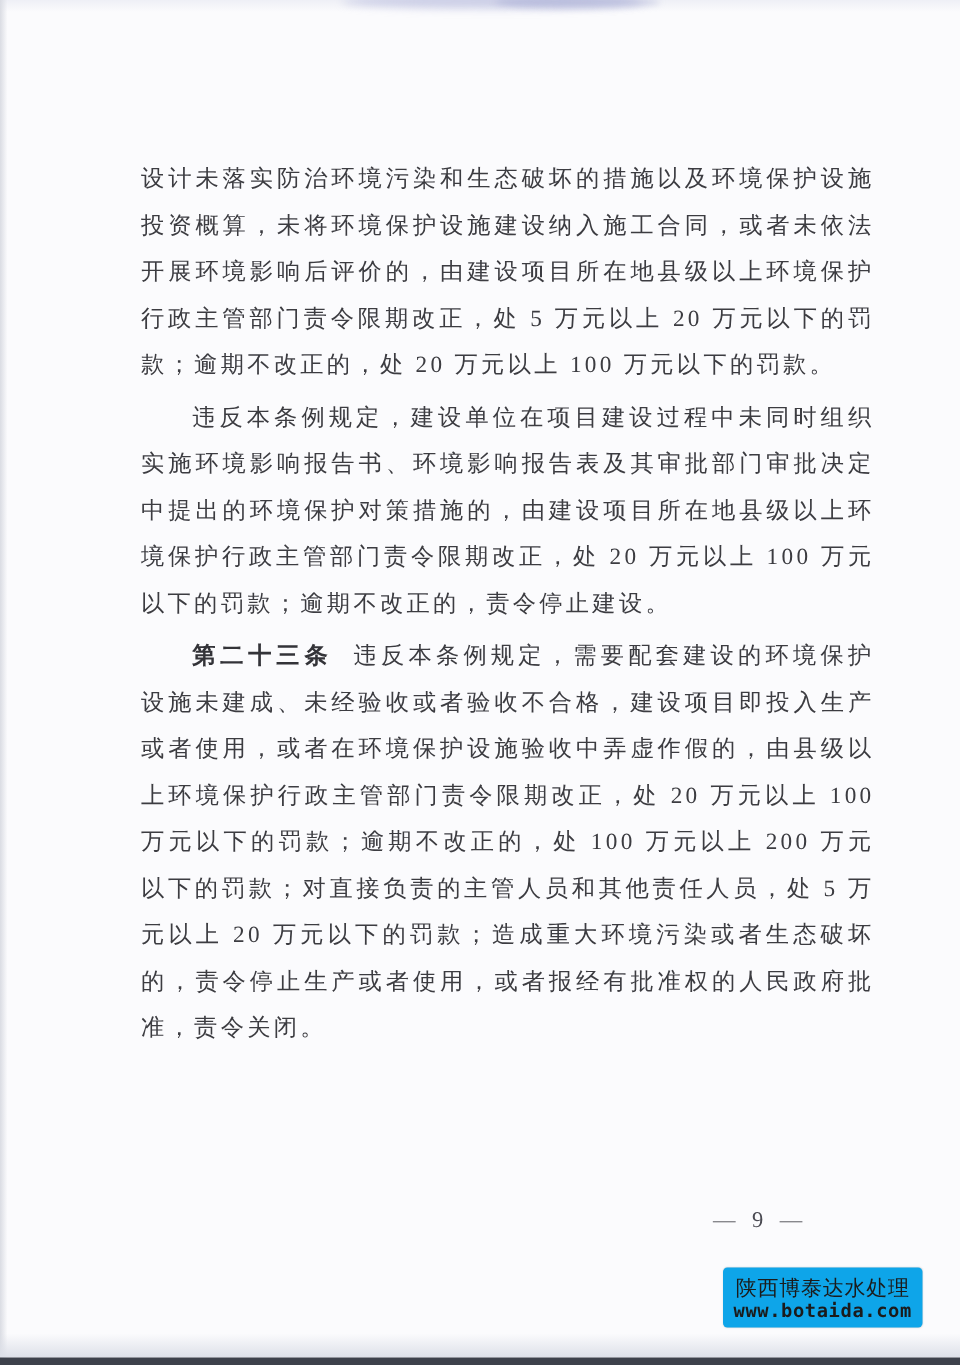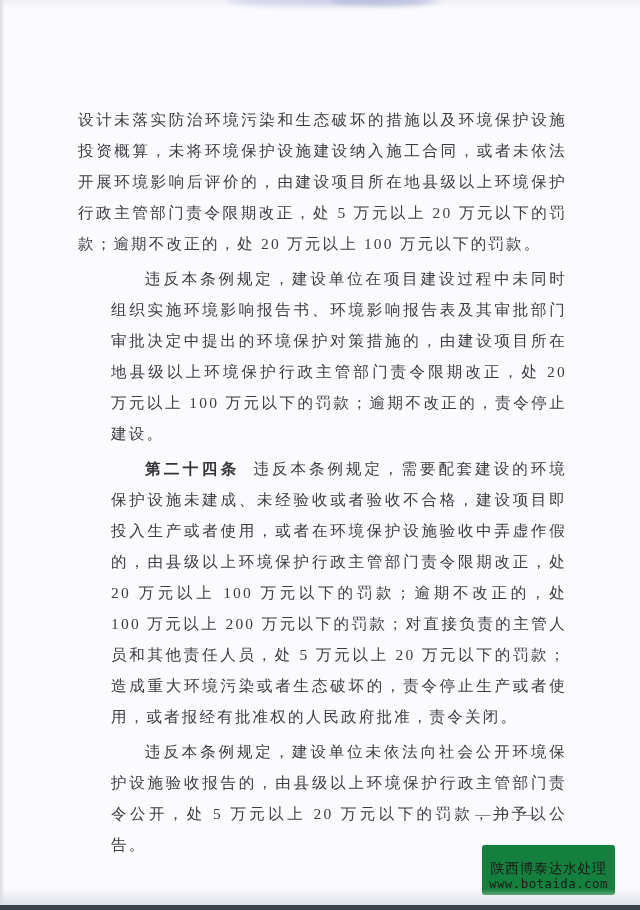--- a/index.html
+++ b/index.html
@@ -41,31 +41,31 @@
     position: absolute; left: 0; bottom: 5px; width: 100%; height: 16px;
     background: linear-gradient(to bottom, rgba(221,224,233,0), #dde0e8);
   }
   .bottom-bar {
     position: absolute; left: 0; bottom: 0; width: 100%; height: 5px;
     background: #3d414b;
   }
   
   .body {
     position: absolute;
-    left: 78px; top: 104px;
+    left: 94px; top: 104px;
     width: 489px;
     color: #3c3c41;
     font-size: 15.5px;
     line-height: 31px;
     text-align: justify;
     text-justify: inter-character;
     letter-spacing: 2.2px;
   }
   .para { margin: 0 0 4px 0; }
-  .para.indent { text-indent: 2.2em; margin-left: 33px; }
+  .para.indent { text-indent: 2.2em; }
   .lead {
     font-weight: 700;
     color: #333338;
     margin-right: 14px;
     letter-spacing: 2.6px;
   }
   .lead:empty { display: none; margin: 0; }
   
   .footer {
     position: absolute;
@@ -77,59 +77,58 @@
     gap: 11px;
     font-size: 15px;
     color: #4a4a52;
     letter-spacing: 0;
   }
   .footer .dash { transform: scaleY(0.8); }
   
   .watermark {
     position: absolute;
     left: 482px; top: 845px;
-    background: #15803d;
+    background: #0ea5e9;
     border-radius: 3px;
-    padding: 15px 7px 4px 7px;
+    padding: 5px 7px 4px 7px;
     text-align: center;
     box-shadow: 0 0 1px rgba(0,0,0,0.15);
   }
   .wm-company {
     font-family: "Liberation Sans", "DejaVu Sans", sans-serif;
     font-size: 14px;
     line-height: 16px;
     color: #1b1b1b;
     letter-spacing: 0.5px;
     white-space: nowrap;
   }
   .wm-url {
     font-family: "DejaVu Sans Mono", "Liberation Mono", monospace;
     font-size: 12.5px;
-    font-weight: normal;
+    font-weight: bold;
     line-height: 15px;
     color: #1b1b1b;
     letter-spacing: 0.4px;
     white-space: nowrap;
   }
 </style>
 </head>
 <body>
 
 <div class="page">
 
   <div class="edge-top"></div>
   <div class="smudge-top"></div>
   <div class="smudge-top2"></div>
   <div class="edge-left"></div>
 
   <div class="body">
     <p class="para"><span>设计未落实防治环境污染和生态破坏的措施以及环境保护设施投资概算，未将环境保护设施建设纳入施工合同，或者未依法开展环境影响后评价的，由建设项目所在地县级以上环境保护行政主管部门责令限期改正，处 5 万元以上 20 万元以下的罚款；逾期不改正的，处 20 万元以上 100 万元以下的罚款。</span></p>
     <p class="para indent"><span>违反本条例规定，建设单位在项目建设过程中未同时组织实施环境影响报告书、环境影响报告表及其审批部门审批决定中提出的环境保护对策措施的，由建设项目所在地县级以上环境保护行政主管部门责令限期改正，处 20 万元以上 100 万元以下的罚款；逾期不改正的，责令停止建设。</span></p>
-    <p class="para indent"><span class="lead">第二十四条</span><span>违反本条例规定，需要配套建设的环境保护设施未建成、未经验收或者验收不合格，建设项目即投入生产或者使用，或者在环境保护设施验收中弄虚作假的，由县级以上环境保护行政主管部门责令限期改正，处 20 万元以上 100 万元以下的罚款；逾期不改正的，处 100 万元以上 200 万元以下的罚款；对直接负责的主管人员和其他责任人员，处 5 万元以上 20 万元以下的罚款；造成重大环境污染或者生态破坏的，责令停止生产或者使用，或者报经有批准权的人民政府批准，责令关闭。</span></p>
-    <p class="para indent"><span>违反本条例规定，建设单位未依法向社会公开环境保护设施验收报告的，由县级以上环境保护行政主管部门责令公开，处 5 万元以上 20 万元以下的罚款，并予以公告。</span></p>
+    <p class="para indent"><span class="lead">第二十三条</span><span>违反本条例规定，需要配套建设的环境保护设施未建成、未经验收或者验收不合格，建设项目即投入生产或者使用，或者在环境保护设施验收中弄虚作假的，由县级以上环境保护行政主管部门责令限期改正，处 20 万元以上 100 万元以下的罚款；逾期不改正的，处 100 万元以上 200 万元以下的罚款；对直接负责的主管人员和其他责任人员，处 5 万元以上 20 万元以下的罚款；造成重大环境污染或者生态破坏的，责令停止生产或者使用，或者报经有批准权的人民政府批准，责令关闭。</span></p>
   </div>
 
   <div class="footer">
     <span class="dash">—</span>
     <span>9</span>
     <span class="dash">—</span>
   </div>
 
   <div class="watermark">
     <div class="wm-company">陕西博泰达水处理</div>

